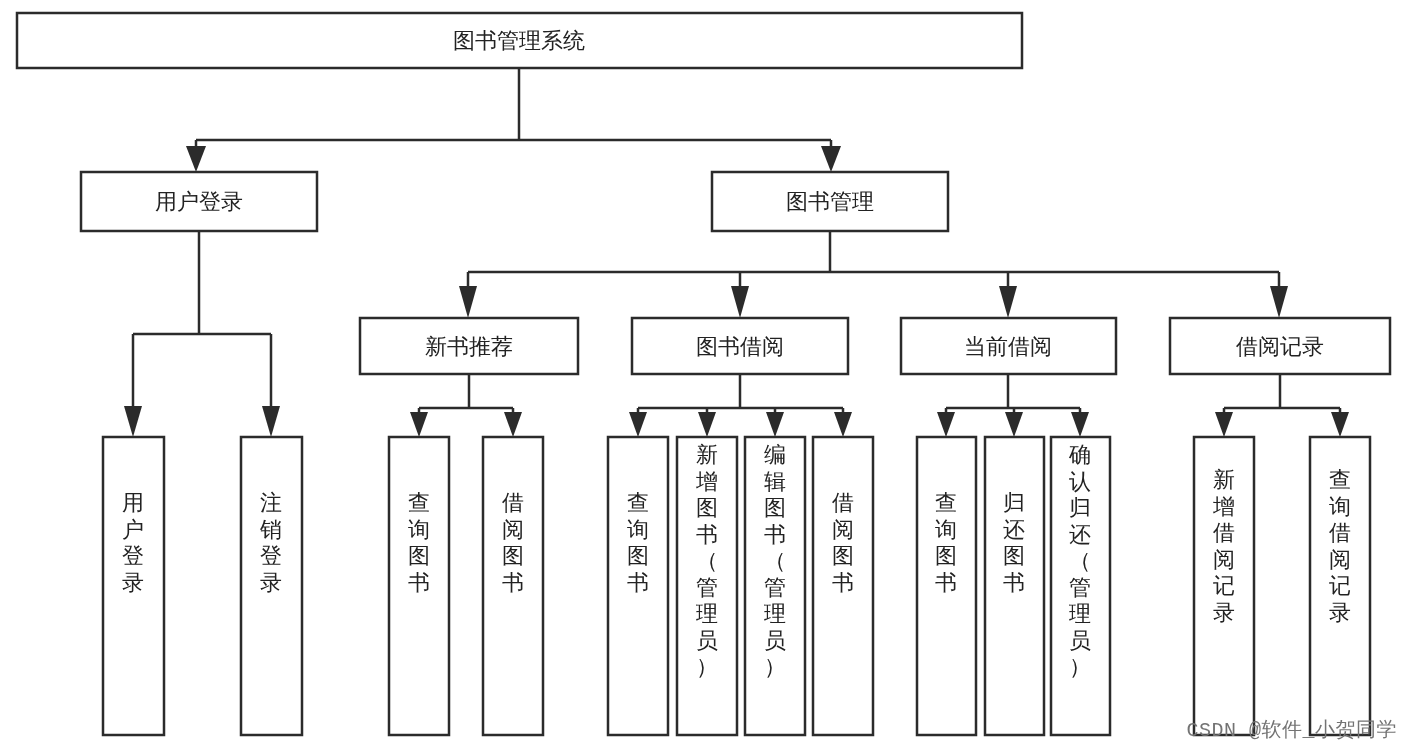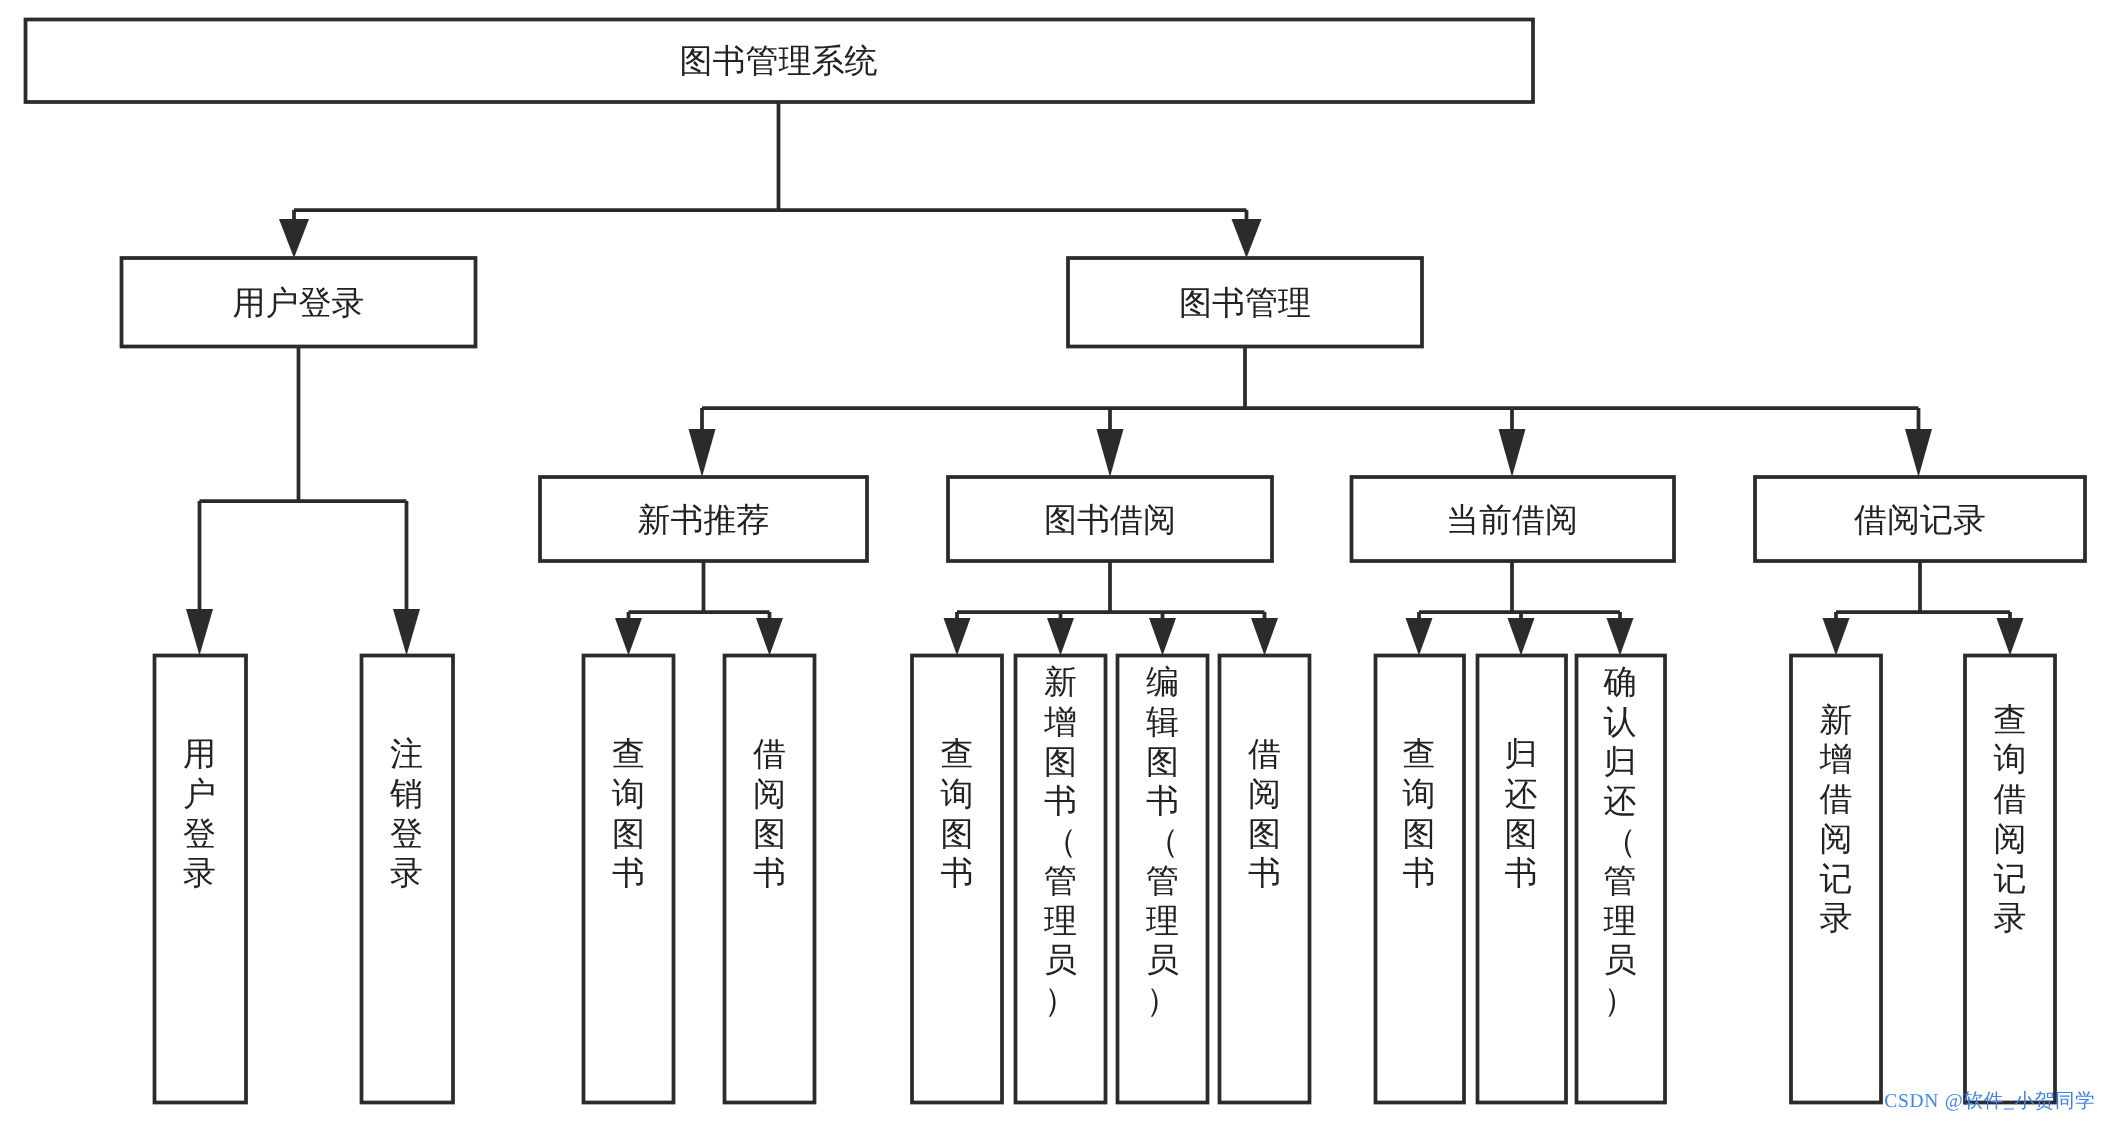--- a/index.html
+++ b/index.html
@@ -45,23 +45,23 @@
     fill: none;
   }
   .arrow-head {
     fill: #2b2b2b;
     stroke: none;
   }
   .watermark {
     position: absolute;
     right: 8px;
     bottom: 4px;
-    font-family: Liberation Serif, serif;
-    font-size: 13px;
-    color: #3b82f6;
+    font-family: Liberation Mono, monospace;
+    font-size: 20px;
+    color: #737373;
     letter-spacing: 0.5px;
     white-space: nowrap;
     pointer-events: none;
   }
 </style>
 </head>
 <body>
 
 <svg id="diagram" viewBox="0 0 1405 747" xmlns="http://www.w3.org/2000/svg">
 

